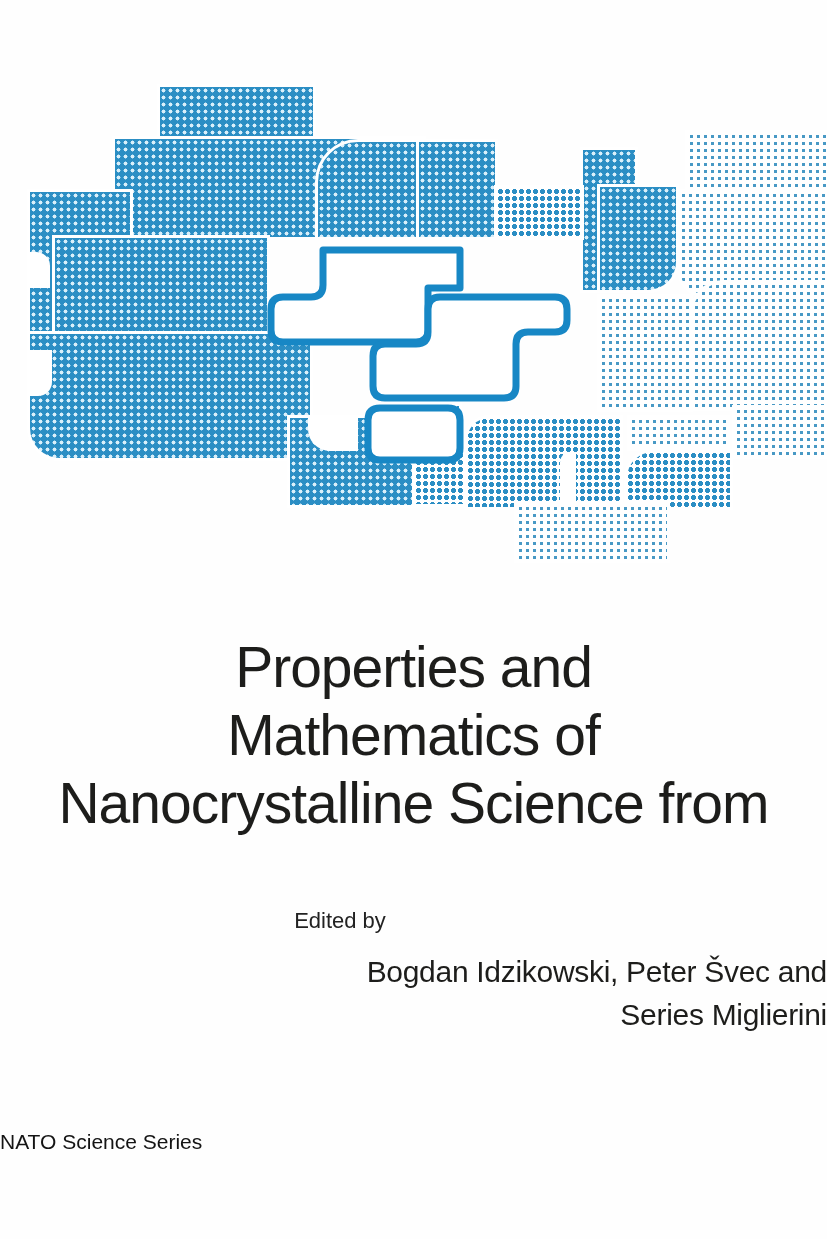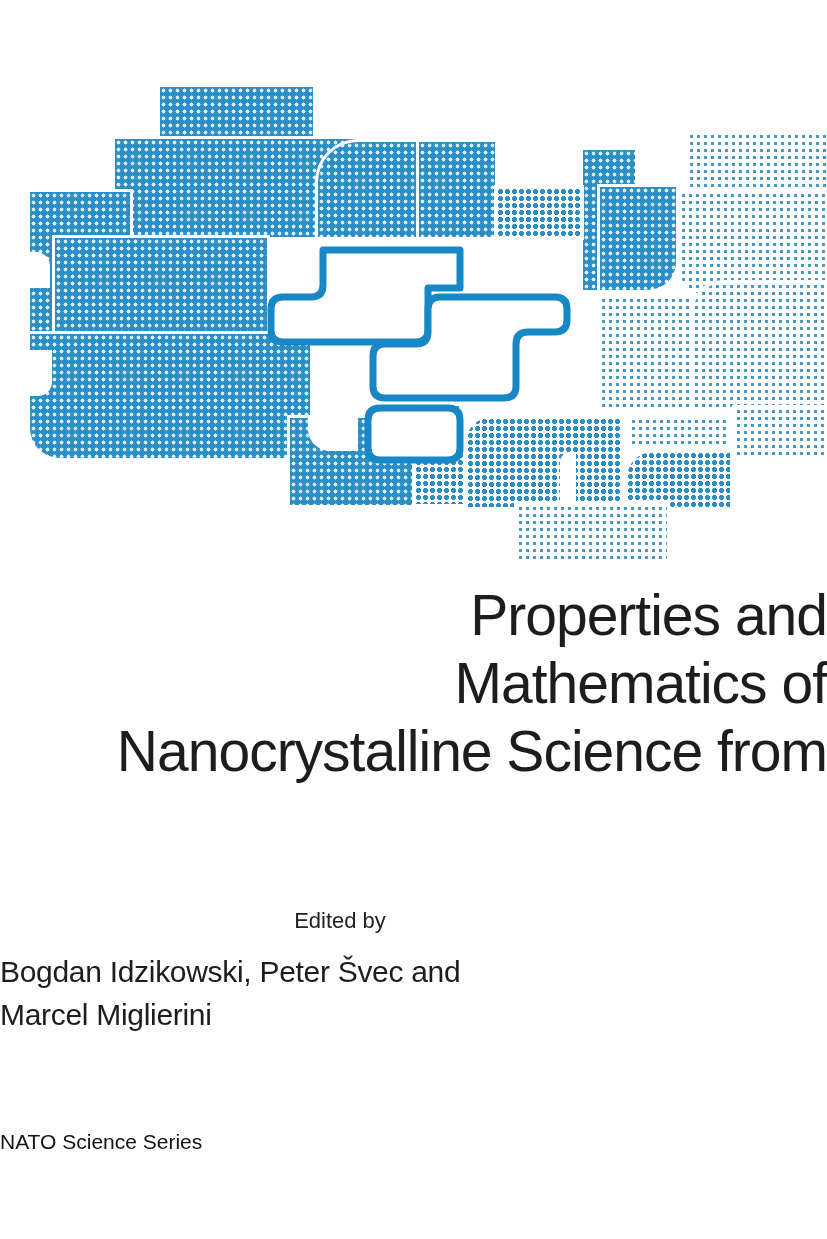--- a/index.html
+++ b/index.html
@@ -28,30 +28,30 @@
   .pL{
     background-color:#ffffff;
     background-image:radial-gradient(circle,#4899c5 0 1.7px,rgba(0,0,0,0) 1.9px);
     background-size:7px 7px;
   }
   .notch{position:absolute;background:#ffffff;}
   .outline-svg{position:absolute;left:250px;top:235px;}
 
   
   .title{
-    position:absolute;left:0;top:581px;width:827px;margin:0;
-    text-align:right;font-size:57px;line-height:68px;font-weight:400;
+    position:absolute;left:0;top:633px;width:827px;margin:0;
+    text-align:center;font-size:57px;line-height:68px;font-weight:400;
     letter-spacing:-1px;color:#1d1d1b;
   }
   .edited-by{
     position:absolute;left:0;top:908px;width:680px;text-align:center;
     font-size:22px;line-height:26px;color:#222;
   }
   .editors{
-    position:absolute;left:0;top:950px;width:827px;text-align:left;
+    position:absolute;left:0;top:950px;width:827px;text-align:right;
     font-size:30px;line-height:43px;color:#1d1d1b;letter-spacing:-0.3px;
   }
   .series{
     position:absolute;left:0;top:1129px;width:827px;text-align:left;
     font-size:21px;line-height:25px;color:#141414;
   }
   .band{
     position:absolute;left:0;bottom:0;width:827px;height:55px;
     background:#199dd9;border-top:4px solid #1d3a52;
     display:flex;align-items:center;justify-content:center;
@@ -116,19 +116,19 @@
   <h1 class="title">
     <div>Properties and</div>
     <div>Mathematics of</div>
     <div>Nanocrystalline Science from</div>
   </h1>
 
   <div class="edited-by">Edited by</div>
 
   <div class="editors">
     <div>Bogdan Idzikowski, Peter Švec and</div>
-    <div>Marcel Miglierini</div>
+    <div>Series Miglierini</div>
   </div>
 
   <div class="series">NATO Science Series</div>
 
 
 </div>
 
 </body></html>

